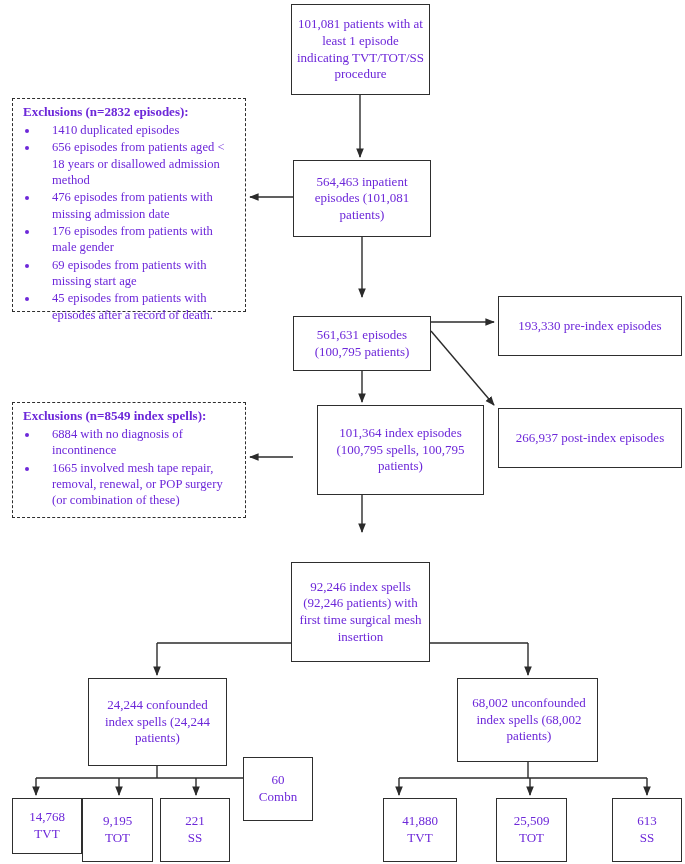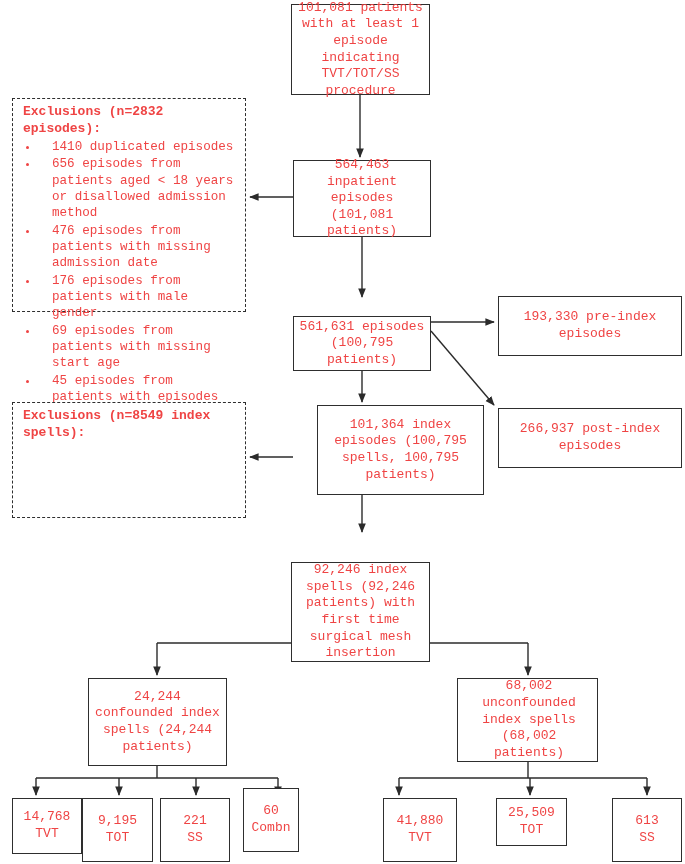--- a/index.html
+++ b/index.html
@@ -1,21 +1,21 @@
 <!DOCTYPE html>
 <html><head>
 <meta charset="utf-8">
 <style>
   html,body{margin:0;padding:0;background:#ffffff;}
   #canvas{
     position:relative;
     width:685px;height:864px;
     background:#ffffff;
-    font-family:Liberation Mono, monospace;
-    color:#ef4444;
+    font-family:Liberation Serif, serif;
+    color:#6d28d9;
     overflow:hidden;
   }
   #arrow-layer{position:absolute;left:0;top:0;width:685px;height:864px;}
   .node{
     position:absolute;
     border:1.6px solid #2e2e2e;
     background:#ffffff;
     display:flex;flex-direction:column;align-items:center;justify-content:center;
     text-align:center;
     font-size:13px;line-height:1.28;
@@ -119,44 +119,48 @@
       <li>656 episodes from patients aged &lt; 18 years or disallowed admission method</li>
       <li>476 episodes from patients with missing admission date</li>
       <li>176 episodes from patients with male gender</li>
       <li>69 episodes from patients with missing start age</li>
       <li>45 episodes from patients with episodes after a record of death.</li>
     </ul>
   </div>
 
   <div class="excl" style="left:12px;top:402px;width:234px;height:116px;">
     <div class="excl-title">Exclusions (n=8549 index spells):</div>
+    <ul class="excl-list">
+      <li>6884 with no diagnosis of incontinence</li>
+      <li>1665 involved mesh tape repair, removal, renewal, or POP surgery (or combination of these)</li>
+    </ul>
   </div>
 
   <div class="node" style="left:12px;top:798px;width:70px;height:56px;">
     <span class="val">14,768</span>
     <span class="lbl">TVT</span>
   </div>
   <div class="node" style="left:82px;top:798px;width:71px;height:64px;">
     <span class="val">9,195</span>
     <span class="lbl">TOT</span>
   </div>
   <div class="node" style="left:160px;top:798px;width:70px;height:64px;">
     <span class="val">221</span>
     <span class="lbl">SS</span>
   </div>
-  <div class="node" style="left:243px;top:788px;width:56px;height:64px;">
+  <div class="node" style="left:243px;top:757px;width:70px;height:64px;">
     <span class="val">60</span>
     <span class="lbl">Combn</span>
   </div>
 
   <div class="node" style="left:363px;top:798px;width:74px;height:64px;margin-left:20px;">
     <span class="val">41,880</span>
     <span class="lbl">TVT</span>
   </div>
-  <div class="node" style="left:496px;top:798px;width:71px;height:48px;">
+  <div class="node" style="left:496px;top:798px;width:71px;height:64px;">
     <span class="val">25,509</span>
     <span class="lbl">TOT</span>
   </div>
   <div class="node" style="left:612px;top:798px;width:70px;height:64px;">
     <span class="val">613</span>
     <span class="lbl">SS</span>
   </div>
 
 </div>
 

